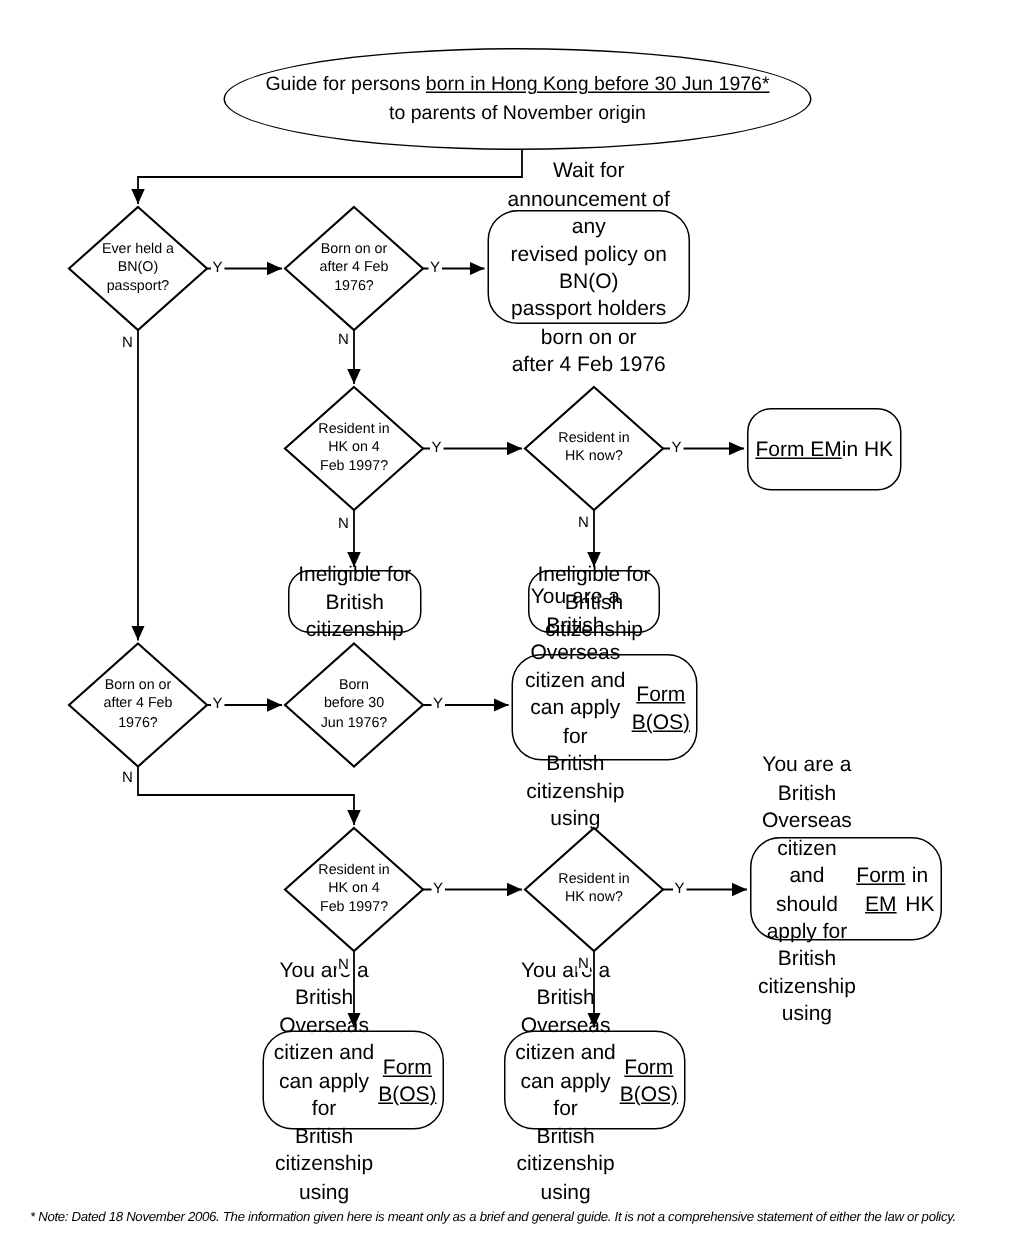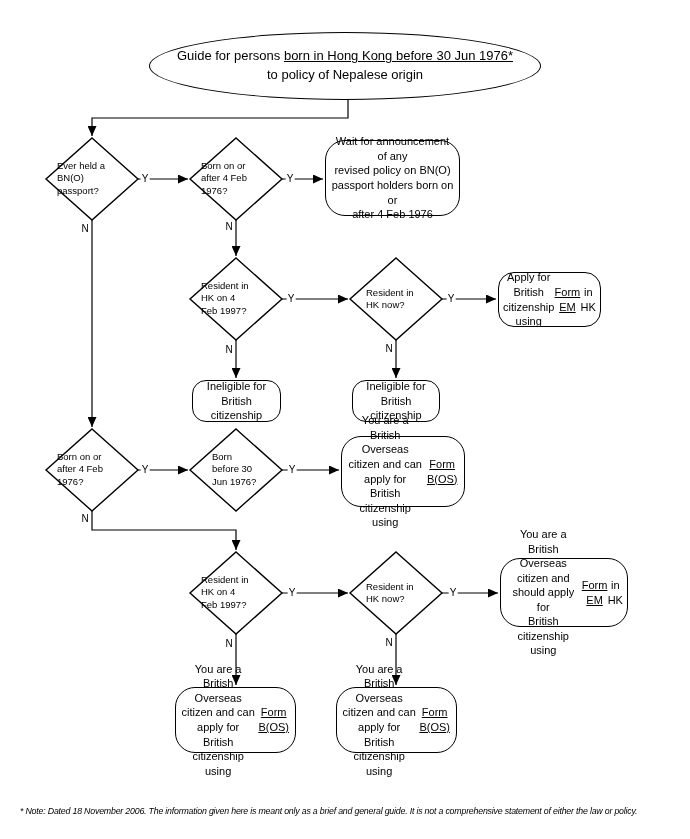--- a/index.html
+++ b/index.html
@@ -8,31 +8,31 @@
   svg.layer{position:absolute;left:0;top:0;}
   
   .terminator{position:absolute;left:149px;top:32px;width:392px;height:68px;
               border:1.5px solid #000;border-radius:50%;background:#fff;
               display:flex;flex-direction:column;align-items:center;justify-content:center;
               font-size:13px;line-height:1.45;text-align:center;box-sizing:border-box;}
   .u{text-decoration:underline;}
   
   .box{position:absolute;border:1.4px solid #000;background:#fff;box-sizing:border-box;
        display:flex;align-items:center;justify-content:center;text-align:center;
-       font-size:11px;line-height:1.32;white-space:pre-line;padding:2px 4px;}
+       font-size:14px;line-height:1.32;white-space:pre-line;padding:2px 4px;}
   .boxA{left:325px;top:140px;width:135px;height:76px;border-radius:20px;}
   .boxB{left:498px;top:272px;width:103px;height:55px;border-radius:16px;}
   .boxC{left:192px;top:380px;width:89px;height:42px;border-radius:14px;}
   .boxD{left:352px;top:380px;width:88px;height:42px;border-radius:14px;}
   .boxE{left:341px;top:436px;width:124px;height:71px;border-radius:20px;}
   .boxF{left:500px;top:558px;width:128px;height:69px;border-radius:20px;}
   .boxG{left:175px;top:687px;width:121px;height:66px;border-radius:20px;}
   .boxH{left:336px;top:687px;width:121px;height:66px;border-radius:20px;}
   
-  .dlabel{position:absolute;transform:translate(-50%,-50%);
+  .dlabel{position:absolute;transform:translate(-50%,-50%);text-align:center;
           white-space:pre-line;font-size:9.5px;line-height:1.3;width:70px;}
   .d1{left:92px;top:179px;}  .d2{left:236px;top:179px;}
   .d3{left:236px;top:299px;} .d4{left:396px;top:299px;width:60px;}
   .d5{left:92px;top:470px;}  .d6{left:236px;top:470px;width:48px;}
   .d7{left:236px;top:593px;} .d8{left:396px;top:593px;width:60px;}
   
   .yn{position:absolute;transform:translate(-50%,-50%);font-size:10px;background:#fff;
       padding:0 1px;line-height:1;}
   .footnote{position:absolute;left:20px;top:806px;width:666px;font-size:8.8px;
             font-style:italic;font-weight:normal;letter-spacing:-0.2px;}
@@ -73,21 +73,21 @@
       <polygon points="396,258 442,299 396,340 350,299"></polygon>
       <polygon points="92,429 138,470 92,511 46,470"></polygon>
       <polygon points="236,429 282,470 236,511 190,470"></polygon>
       <polygon points="236,552 282,593 236,634 190,593"></polygon>
       <polygon points="396,552 442,593 396,634 350,593"></polygon>
     </g>
   </svg>
 
   <div class="terminator">
     <div><span>Guide for persons </span><span class="u">born in Hong Kong before 30 Jun 1976*</span></div>
-    <div>to policy of Nepalese origin</div>
+    <div>to parents of November origin</div>
   </div>
 
   <div class="dlabel d1">Ever held a
 BN(O)
 passport?</div>
   <div class="dlabel d2">Born on or
 after 4 Feb
 1976?</div>
   <div class="dlabel d3">Resident in
 HK on 4
@@ -103,23 +103,21 @@
   <div class="dlabel d7">Resident in
 HK on 4
 Feb 1997?</div>
   <div class="dlabel d8">Resident in
 HK now?</div>
 
   <div class="box boxA">Wait for announcement of any
 revised policy on BN(O)
 passport holders born on or
 after 4 Feb 1976</div>
-  <div class="box boxB"><span>Apply for British
-citizenship using
-</span><span class="u">Form EM</span><span> in HK</span></div>
+  <div class="box boxB"><span class="u">Form EM</span><span> in HK</span></div>
   <div class="box boxC">Ineligible for British
 citizenship</div>
   <div class="box boxD">Ineligible for British
 citizenship</div>
   <div class="box boxE"><span>You are a British Overseas
 citizen and can apply for
 British citizenship
 using </span><span class="u">Form B(OS)</span></div>
   <div class="box boxF"><span>You are a British Overseas
 citizen and should apply for

